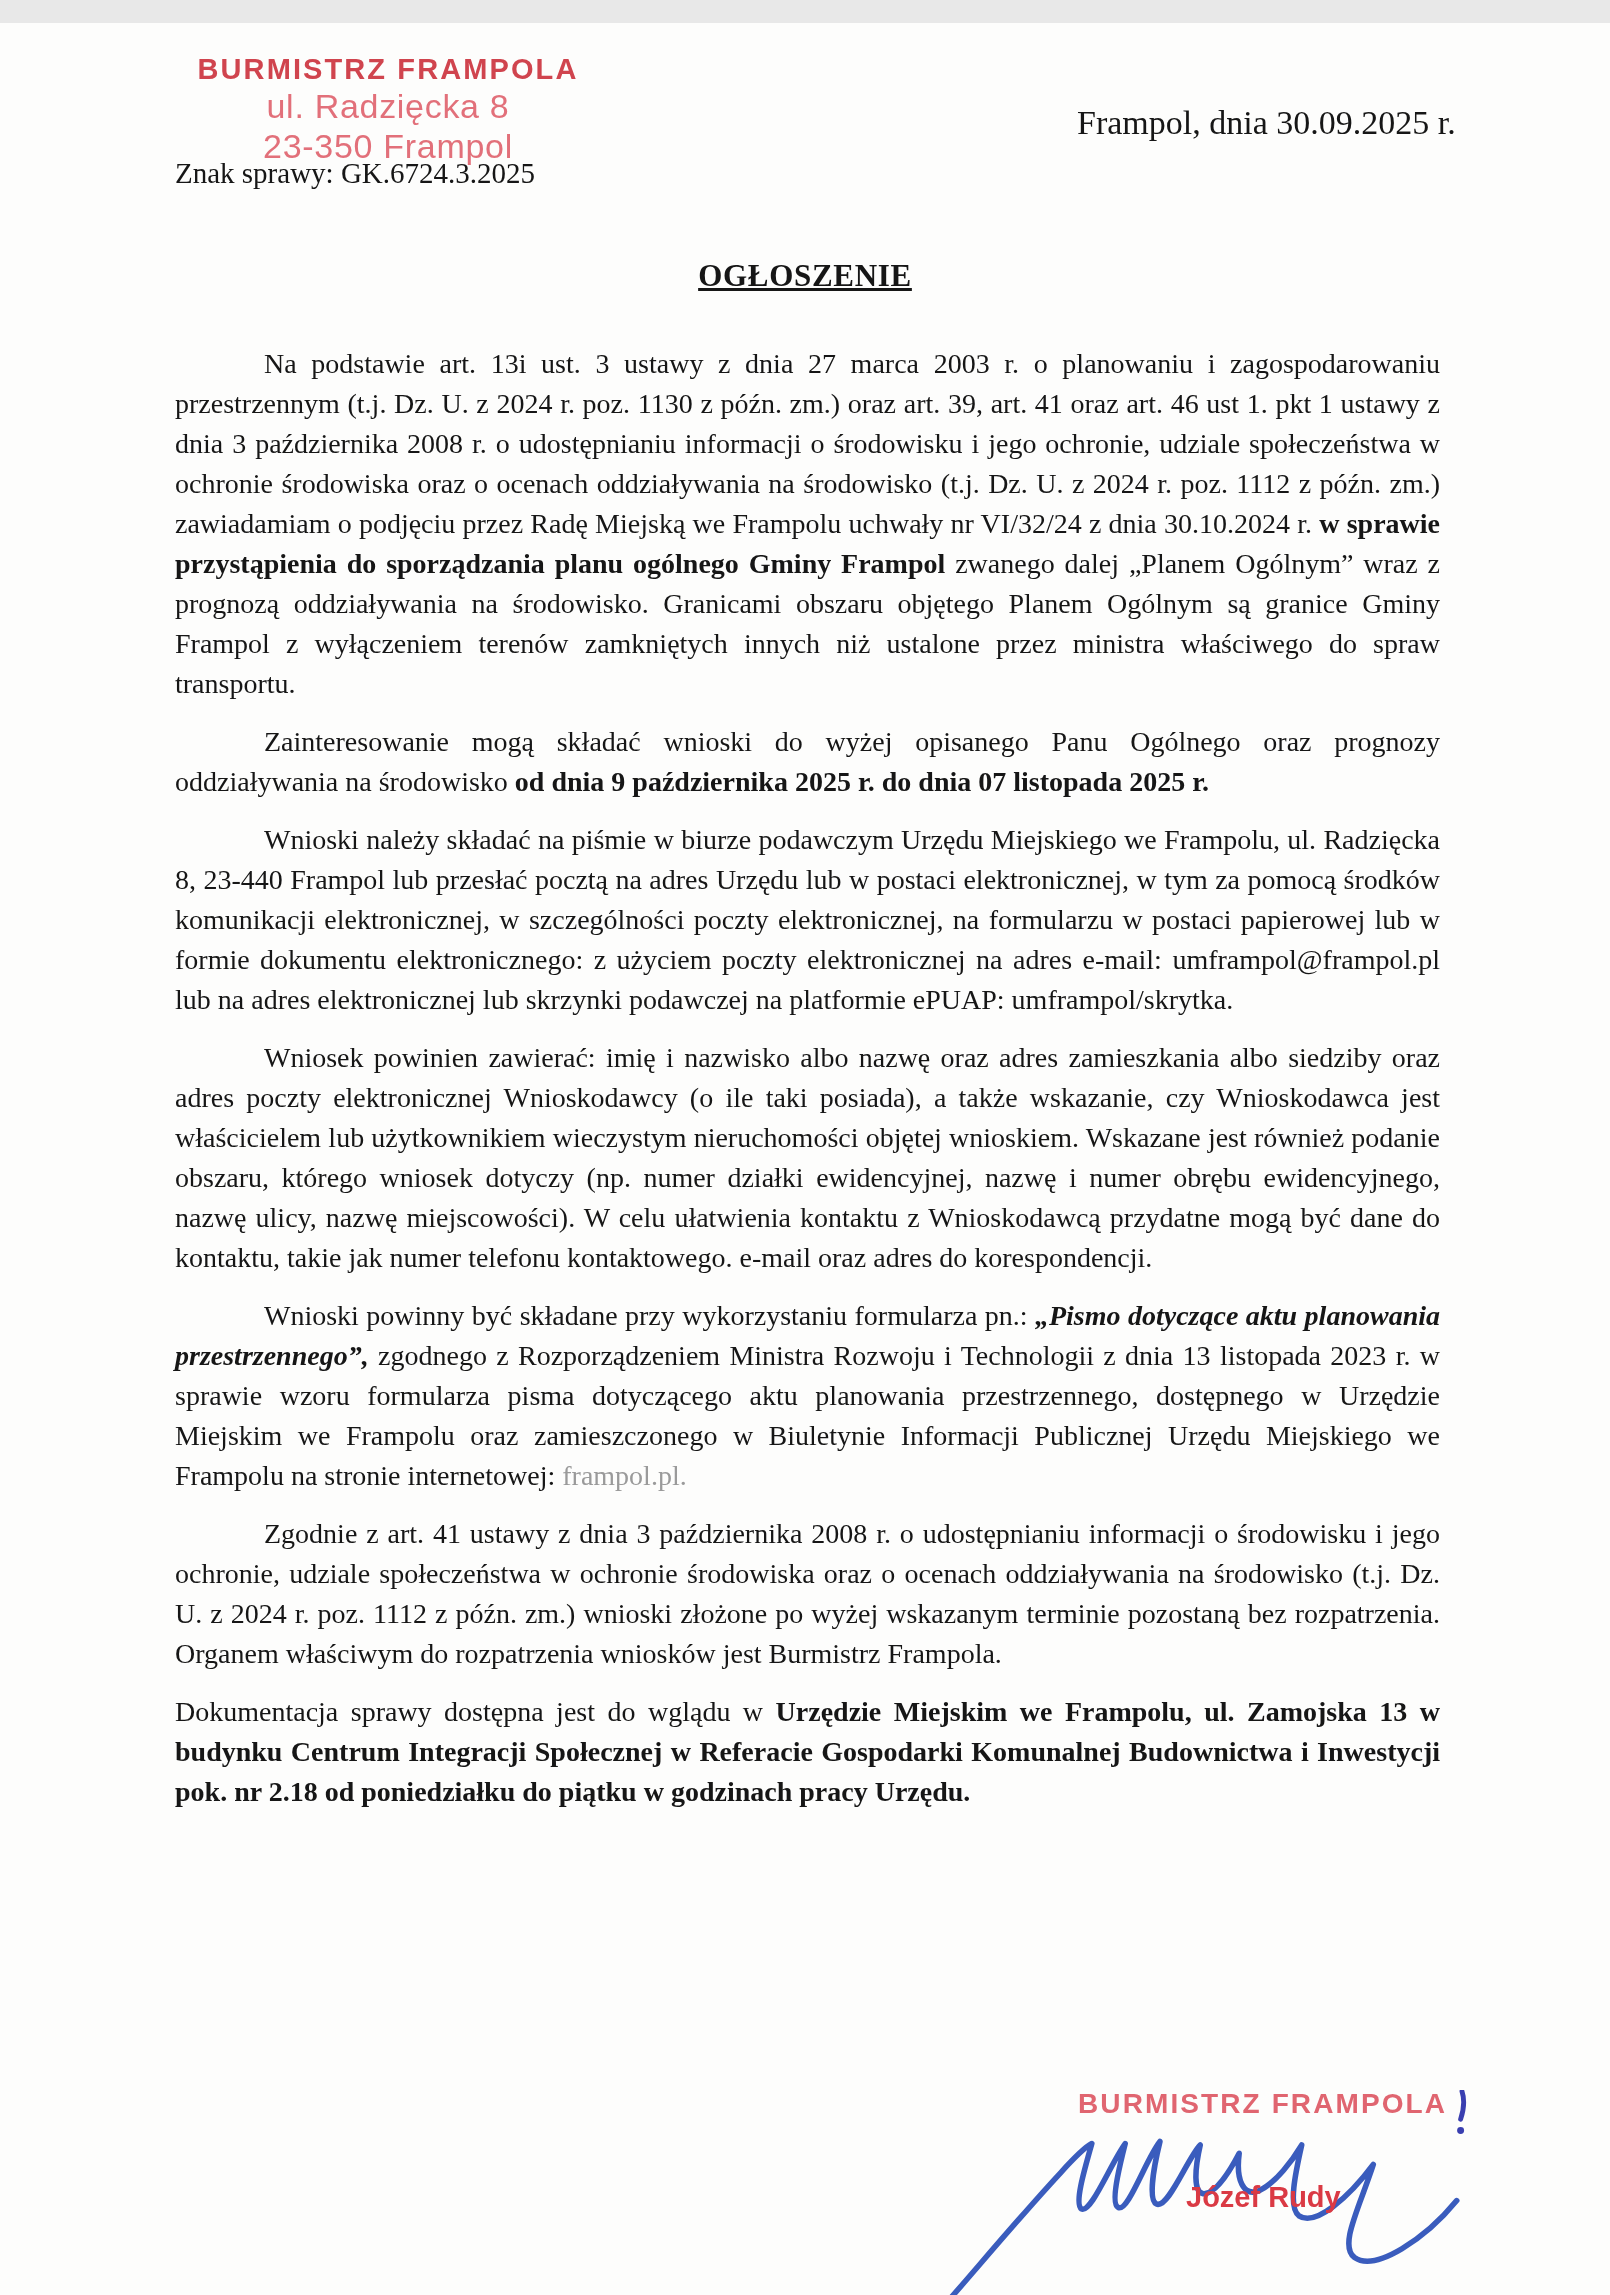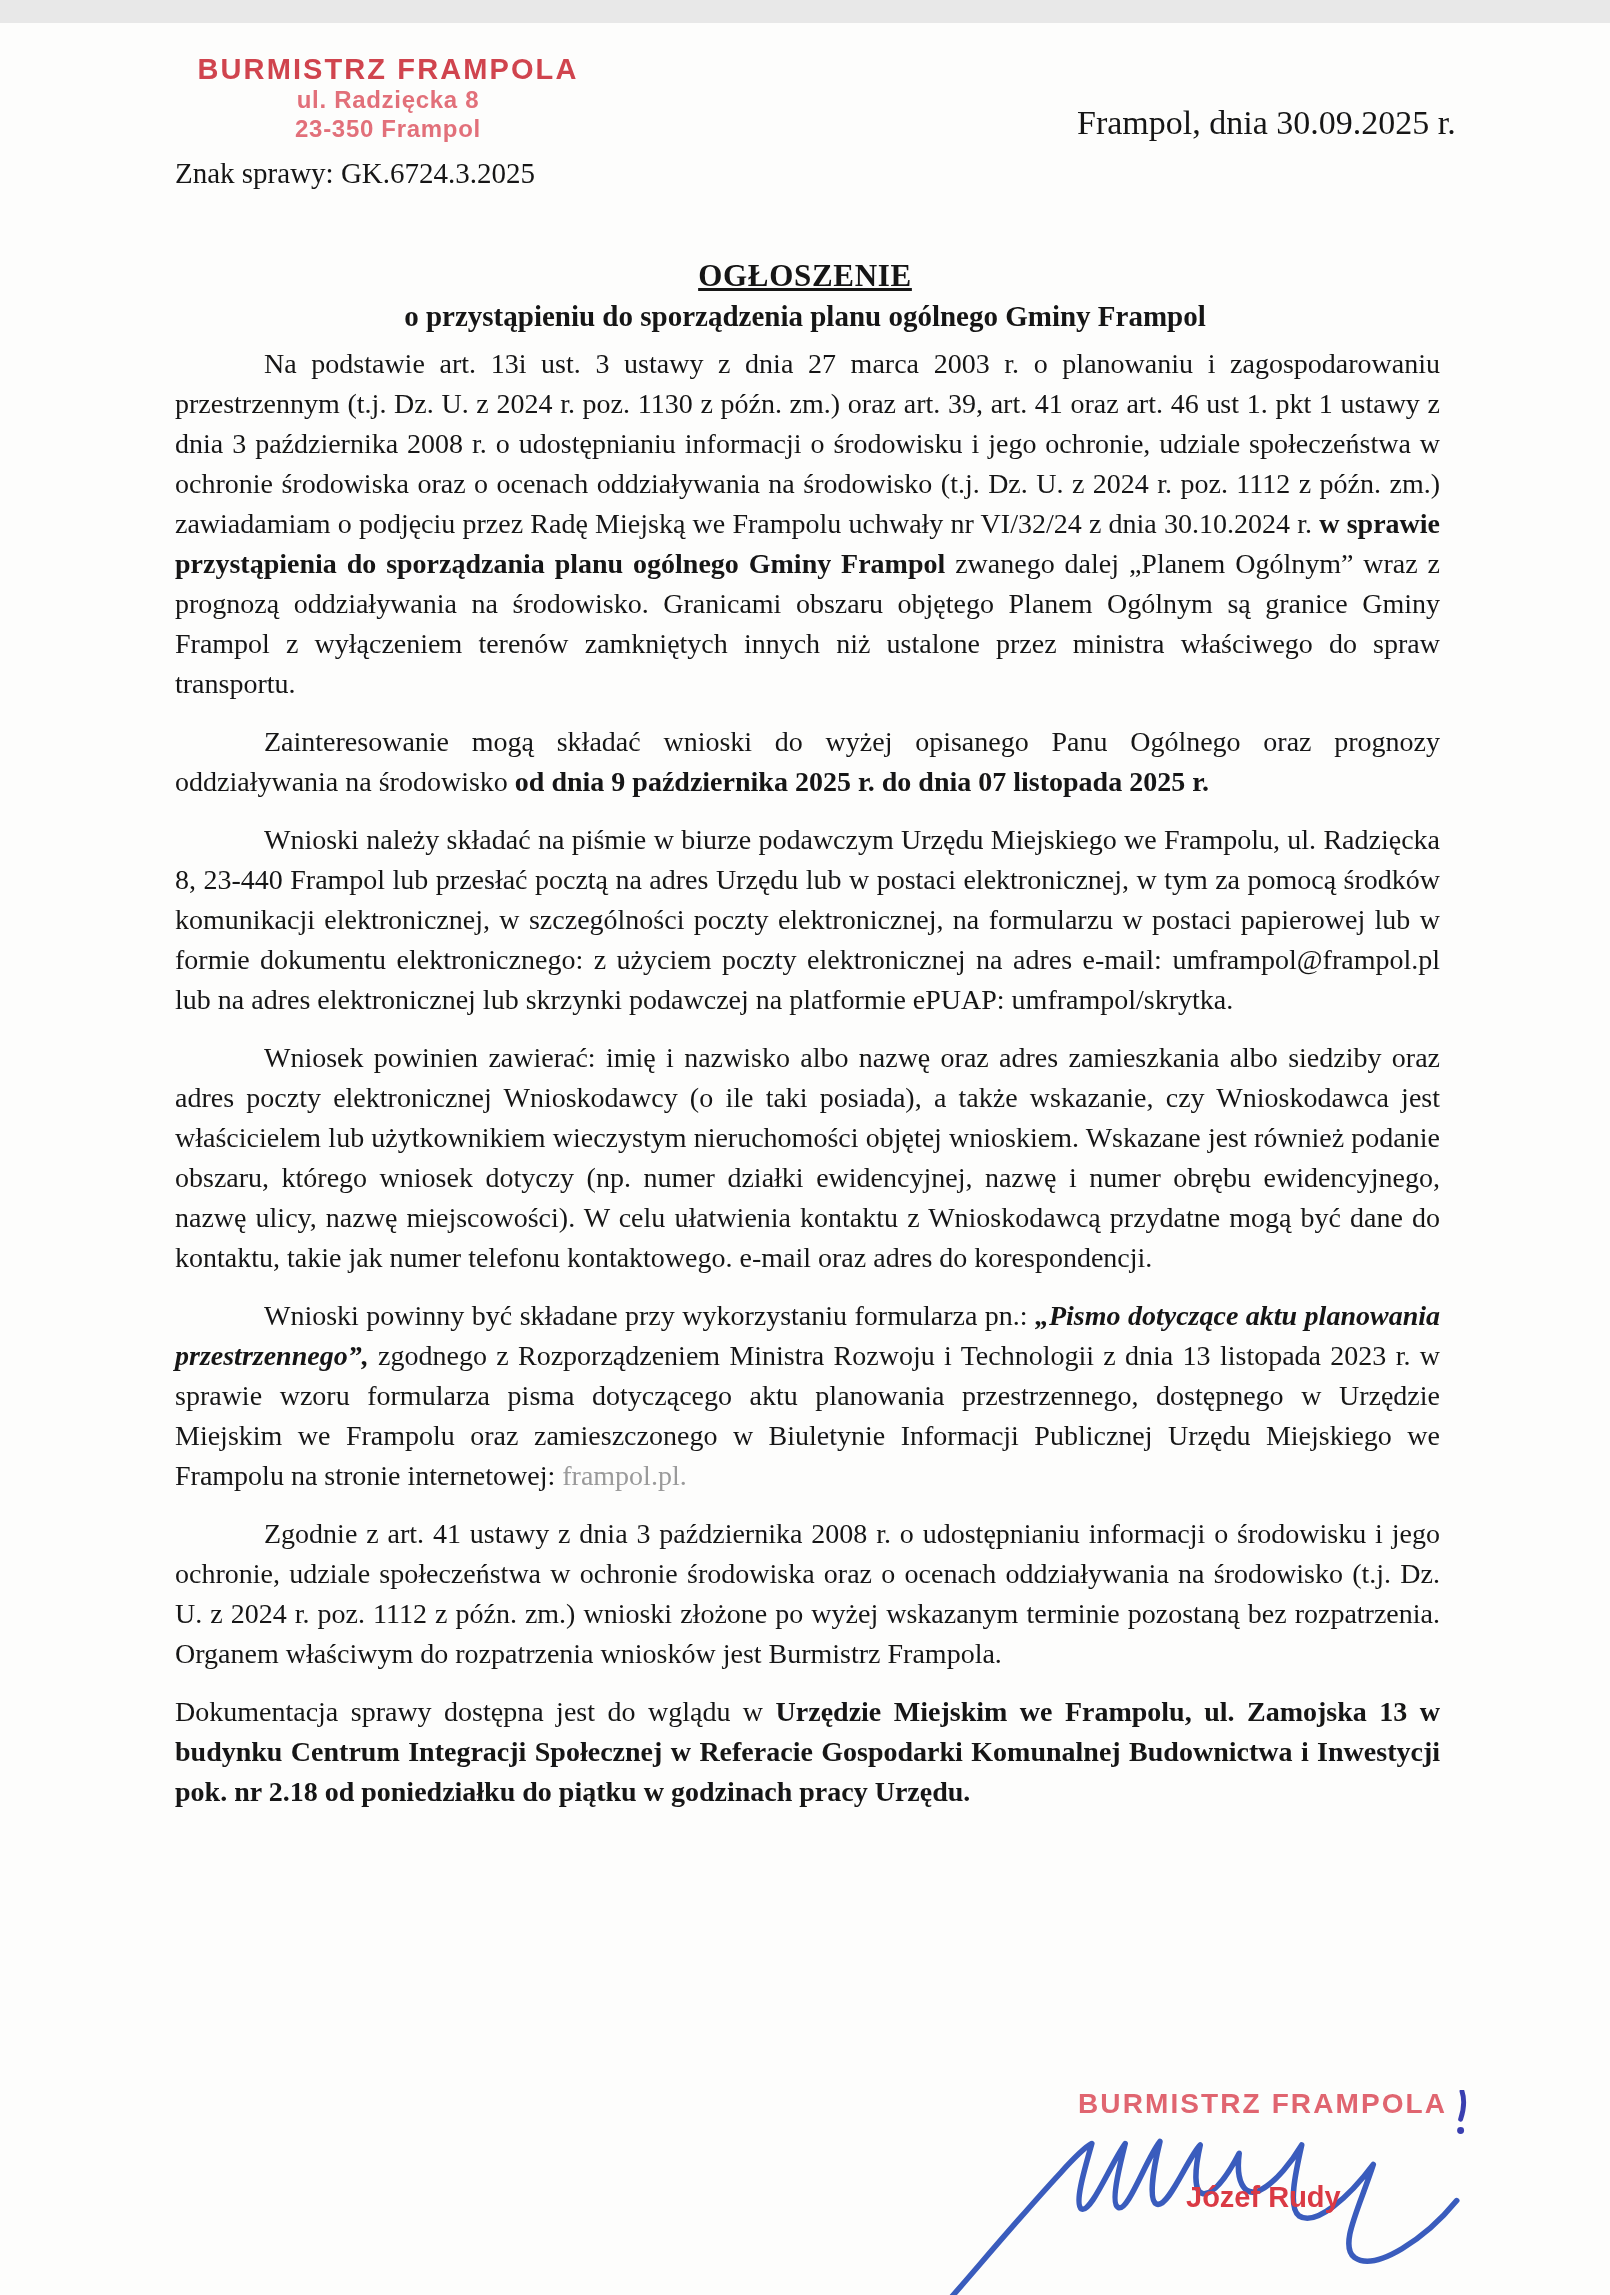--- a/index.html
+++ b/index.html
@@ -17,21 +17,21 @@
     position:absolute;top:29px;left:193px;width:390px;
     text-align:center;
     font-family:"Liberation Sans","DejaVu Sans",sans-serif;
     line-height:1.18;
   }
   .stamp-name{
     font-size:29px;font-weight:bold;letter-spacing:2.1px;
     color:var(--stamp-red);
   }
   .stamp-addr{
-    font-size:24px;font-weight:bold;letter-spacing:0.7px;
+    font-size:34px;font-weight:normal;letter-spacing:0.7px;
     color:var(--stamp-red-light);
   }
   .case-number{
     position:absolute;top:134px;left:175px;
     font-size:29px;
   }
   .date-line{
     position:absolute;top:81px;left:1077px;
     font-size:34px;
   }
@@ -88,21 +88,20 @@
     <div class="stamp-name">BURMISTRZ FRAMPOLA</div>
     <div class="stamp-addr">ul. Radzięcka 8</div>
     <div class="stamp-addr">23-350 Frampol</div>
   </div>
 
   <div class="case-number">Znak sprawy: GK.6724.3.2025</div>
 
   <div class="date-line">Frampol, dnia 30.09.2025 r.</div>
 
   <div class="title">OGŁOSZENIE</div>
-  <div class="subtitle">o przystąpieniu do sporządzenia planu ogólnego Gminy Frampol</div>
 
   <div class="body-text" id="paragraphs">
       <p class="para"><span>Na podstawie art. 13i ust. 3 ustawy z dnia 27 marca 2003 r. o planowaniu i zagospodarowaniu przestrzennym (t.j. Dz. U. z 2024 r. poz. 1130 z późn. zm.) oraz art. 39, art. 41 oraz art. 46 ust 1. pkt 1 ustawy z dnia 3 października 2008 r. o udostępnianiu informacji o środowisku i jego ochronie, udziale społeczeństwa w ochronie środowiska oraz o ocenach oddziaływania na środowisko (t.j. Dz. U. z 2024 r. poz. 1112 z późn. zm.) zawiadamiam o podjęciu przez Radę Miejską we Frampolu uchwały nr VI/32/24 z dnia 30.10.2024 r. </span><span class="b">w sprawie przystąpienia do sporządzania planu ogólnego Gminy Frampol</span><span>  zwanego dalej „Planem Ogólnym” wraz z prognozą oddziaływania na środowisko. Granicami obszaru objętego Planem Ogólnym są granice Gminy Frampol z wyłączeniem terenów zamkniętych innych niż ustalone przez ministra właściwego do spraw transportu.</span></p>
       <p class="para"><span>Zainteresowanie mogą składać wnioski do wyżej opisanego Panu Ogólnego oraz prognozy oddziaływania na środowisko </span><span class="b">od dnia 9 października 2025 r.  do dnia 07 listopada 2025 r.</span></p>
       <p class="para"><span>Wnioski należy składać na piśmie w biurze podawczym Urzędu Miejskiego we Frampolu, ul. Radzięcka 8, 23-440 Frampol lub przesłać pocztą na adres Urzędu lub w postaci elektronicznej, w tym za pomocą środków komunikacji elektronicznej, w szczególności poczty elektronicznej, na formularzu w postaci papierowej lub w formie dokumentu elektronicznego: z użyciem poczty elektronicznej na adres e-mail: umframpol@frampol.pl lub na adres elektronicznej lub skrzynki podawczej na platformie ePUAP: umframpol/skrytka.</span></p>
       <p class="para"><span>Wniosek powinien zawierać: imię i nazwisko albo nazwę oraz adres zamieszkania albo siedziby oraz adres poczty elektronicznej Wnioskodawcy (o ile taki posiada), a także wskazanie, czy Wnioskodawca jest właścicielem lub użytkownikiem wieczystym nieruchomości objętej wnioskiem. Wskazane jest również podanie obszaru, którego wniosek dotyczy (np. numer działki ewidencyjnej, nazwę i numer obrębu ewidencyjnego, nazwę ulicy, nazwę miejscowości). W celu ułatwienia kontaktu z Wnioskodawcą przydatne mogą być dane do kontaktu, takie jak numer telefonu kontaktowego. e-mail oraz adres do korespondencji.</span></p>
       <p class="para"><span>Wnioski powinny być składane przy wykorzystaniu formularza pn.: </span><span class="b i">„Pismo dotyczące aktu planowania przestrzennego”,</span><span> zgodnego z Rozporządzeniem Ministra Rozwoju i Technologii z dnia 13 listopada 2023 r. w sprawie wzoru formularza pisma dotyczącego aktu planowania przestrzennego, dostępnego w Urzędzie Miejskim we Frampolu oraz zamieszczonego w Biuletynie Informacji Publicznej Urzędu Miejskiego we Frampolu na stronie internetowej: </span><span class="muted">frampol.pl.</span></p>
       <p class="para"><span>Zgodnie z art. 41 ustawy z dnia 3 października 2008 r. o udostępnianiu informacji o środowisku i jego ochronie, udziale społeczeństwa w ochronie środowiska oraz o ocenach oddziaływania na środowisko (t.j. Dz. U. z 2024 r. poz. 1112 z późn. zm.) wnioski złożone po wyżej wskazanym terminie pozostaną bez rozpatrzenia. Organem właściwym do rozpatrzenia wniosków jest Burmistrz Frampola.</span></p>
       <p class="para no-indent"><span>Dokumentacja sprawy dostępna jest do wglądu w </span><span class="b">Urzędzie Miejskim we Frampolu, ul. Zamojska 13 w budynku Centrum Integracji Społecznej w Referacie Gospodarki Komunalnej Budownictwa i Inwestycji pok. nr 2.18 od poniedziałku do piątku w godzinach pracy Urzędu.</span></p>
     </div>

